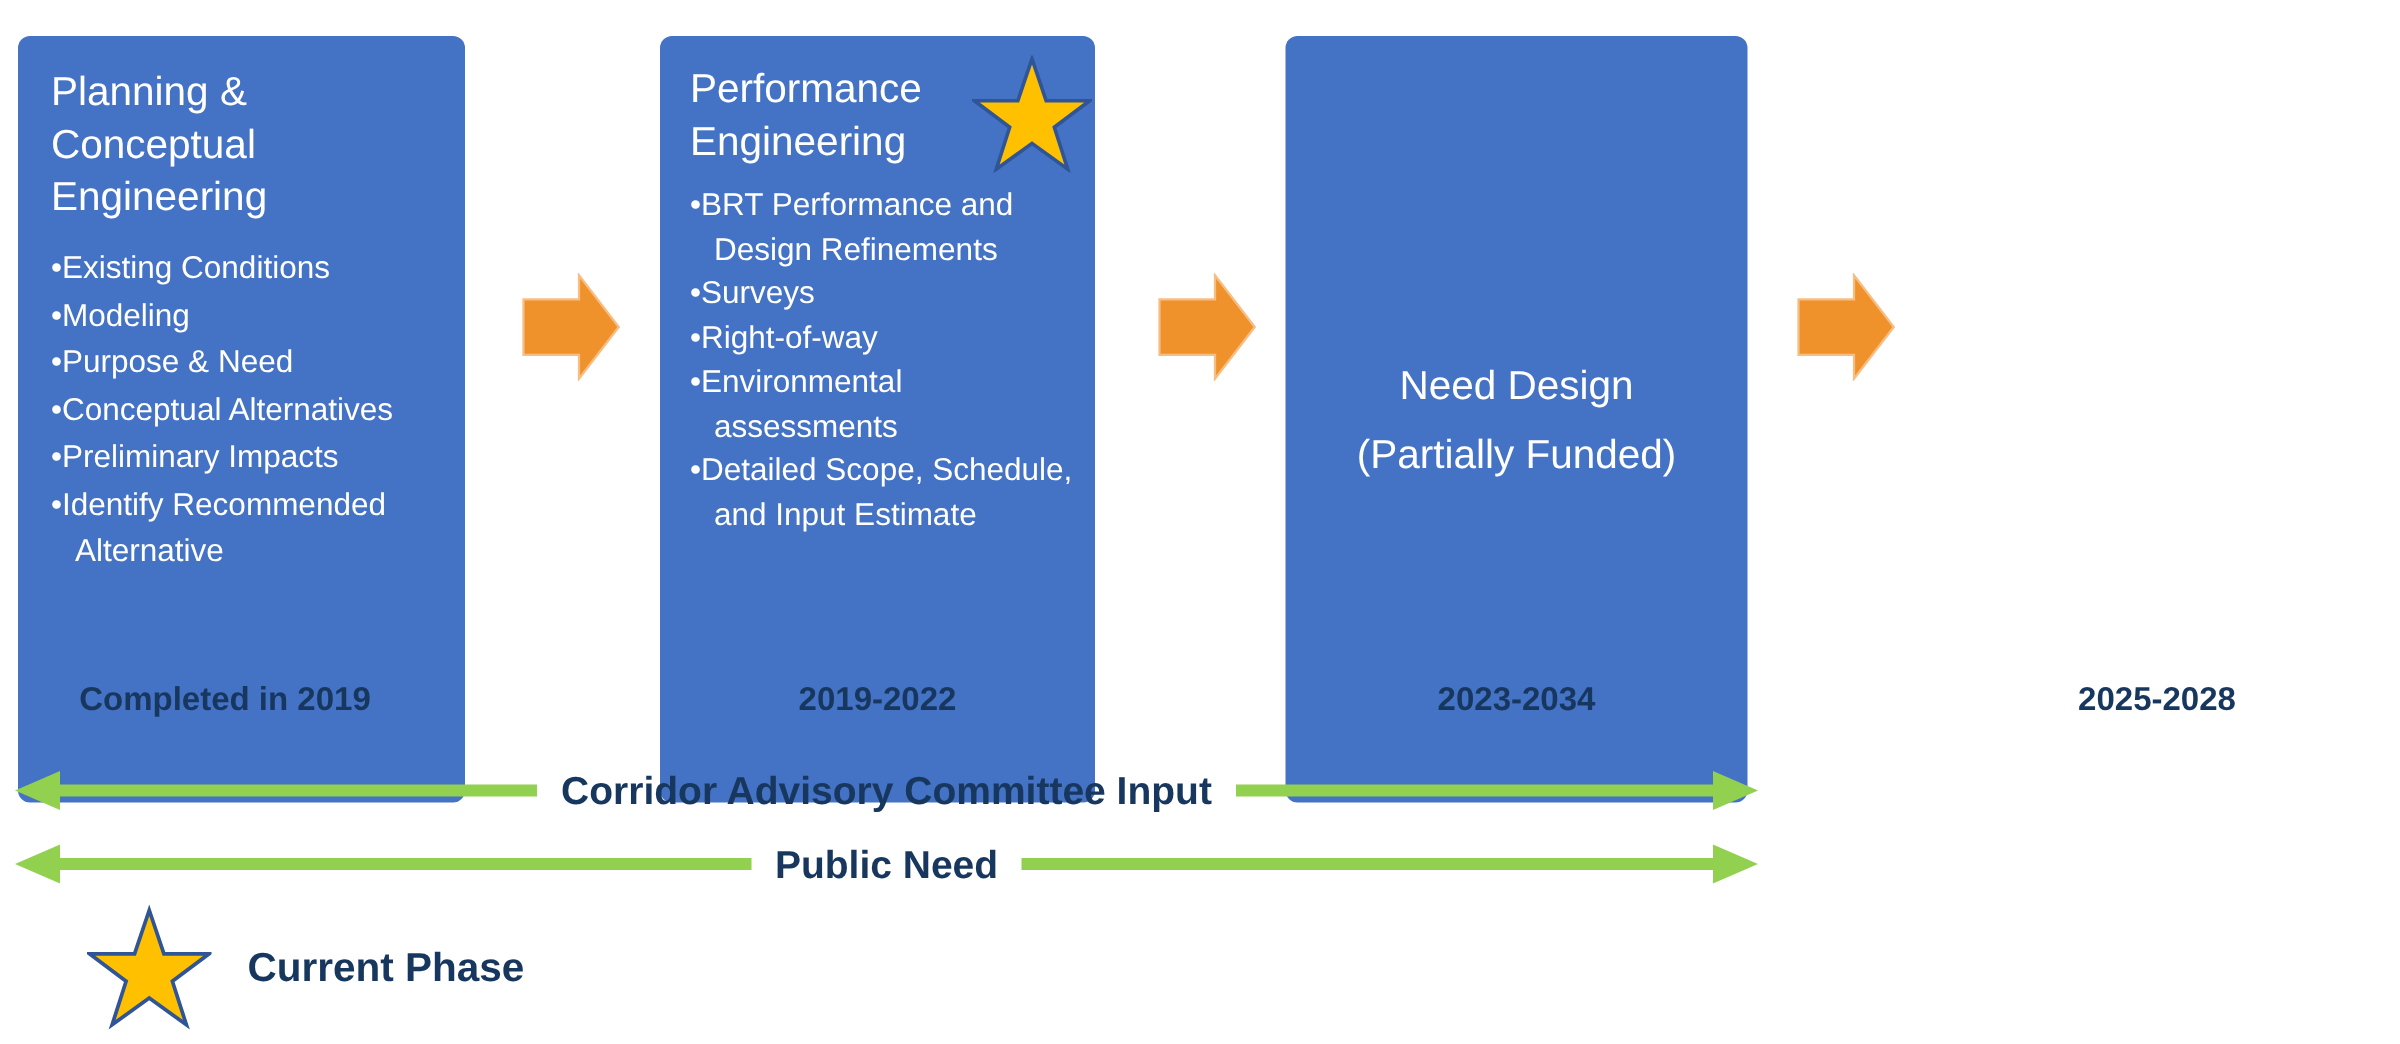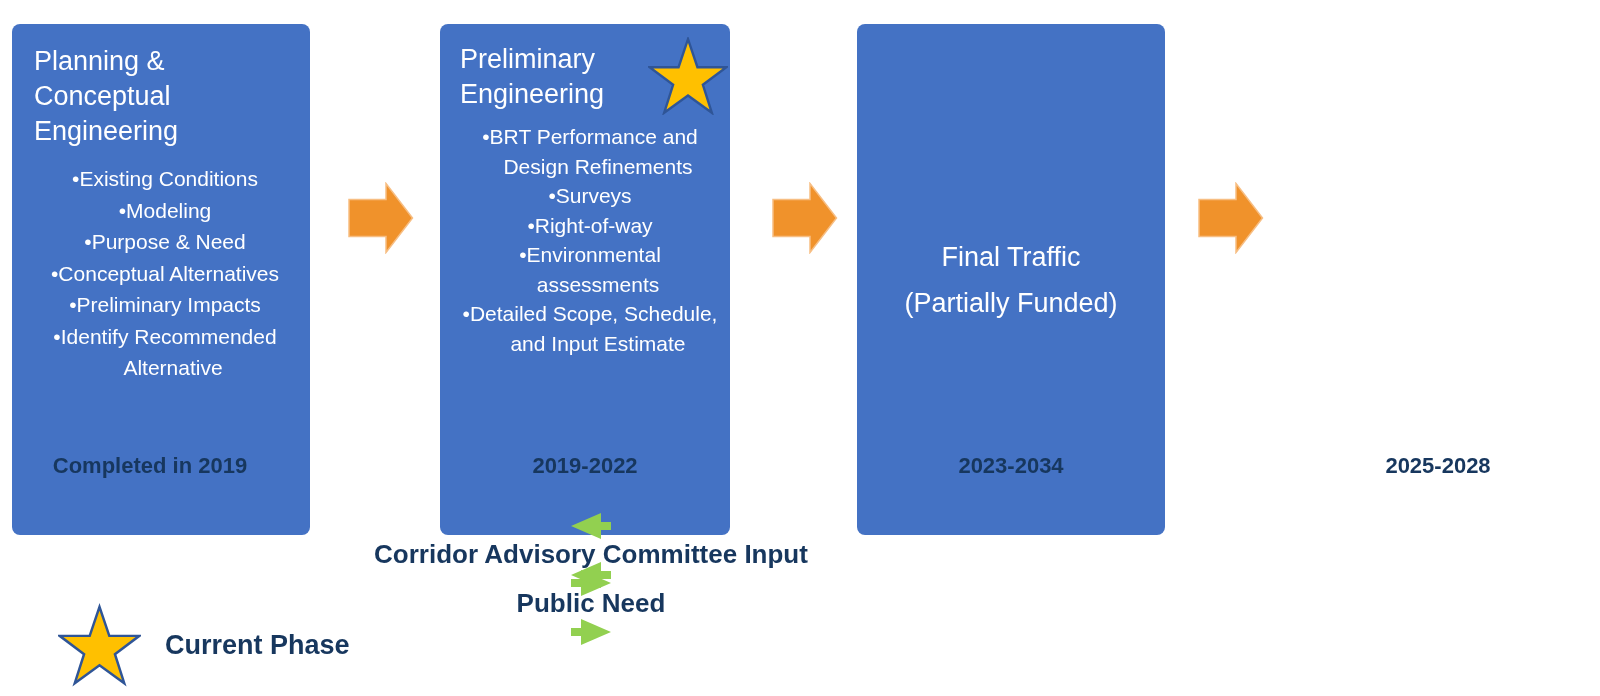--- a/index.html
+++ b/index.html
@@ -31,21 +31,21 @@
   }
   .box-1{left:12px;width:298px;padding:20px 14px 0 22px;}
   .box-2{left:440px;width:290px;padding:18px 10px 0 20px;}
   .box-3{left:857px;width:308px;}
   .box-4{left:1283px;width:310px;}
   .phase-title{
     font-size:27px;line-height:35px;font-weight:400;
   }
   .box-1 .phase-title{margin-bottom:14px;}
   .box-2 .phase-title{margin-bottom:10px;width:180px;}
-  .bullet-list{list-style:none;text-align:center;}
+  .bullet-list{list-style:none;}
   .bullet-list li{
     font-size:21px;line-height:31.5px;
     padding-left:16px;text-indent:-16px;
   }
   .box-2 .bullet-list li{line-height:29.5px;}
   .bullet-list li::before{content:"\2022 ";}
   .center-box{
     display:flex;flex-direction:column;
     justify-content:center;align-items:center;
     text-align:center;
@@ -69,21 +69,21 @@
     color:var(--navy);font-weight:bold;font-size:22px;
     text-align:center;line-height:32px;
   }
   .tf-1{left:0px;width:300px;}
   .tf-2{left:440px;width:290px;}
   .tf-3{left:857px;width:308px;}
   .tf-4{left:1283px;width:310px;}
   
   .input-row{
     position:absolute;left:10px;width:1162px;height:28px;
-    display:flex;align-items:center;flex-direction:column;
+    display:flex;align-items:center;
   }
   .row-1{top:513px;}
   .row-2{top:562px;}
   .ga{flex:1;display:flex;align-items:center;min-width:40px;}
   .ga-shaft{flex:1;height:8px;background:var(--green);}
   .ga-head-left{
     width:0;height:0;
     border-top:13px solid transparent;
     border-bottom:13px solid transparent;
     border-right:30px solid var(--green);
@@ -124,36 +124,36 @@
   </div>
 
   <svg class="phase-arrow arrow-1" viewBox="0 0 66 72">
     <polygon points="1,17.5 38,17.5 38,1.5 64.5,36 38,70.5 38,54.5 1,54.5"></polygon>
   </svg>
 
   <div class="phase-box box-2">
     <svg class="phase-star" viewBox="0 0 100 96">
       <polygon class="star-shape" points="50,2 61.8,37 98,37 68.6,59 79.8,94 50,72.5 20.2,94 31.4,59 2,37 38.2,37"></polygon>
     </svg>
-    <div class="phase-title">Preliminary Engineering</div>
+    <div class="phase-title">Performance Engineering</div>
     <ul class="bullet-list">
       <li>BRT Performance and Design Refinements</li>
       <li>Surveys</li>
       <li>Right-of-way</li>
       <li>Environmental assessments</li>
       <li>Detailed Scope, Schedule, and Input Estimate</li>
     </ul>
   </div>
 
   <svg class="phase-arrow arrow-2" viewBox="0 0 66 72">
     <polygon points="1,17.5 38,17.5 38,1.5 64.5,36 38,70.5 38,54.5 1,54.5"></polygon>
   </svg>
 
   <div class="phase-box box-3 center-box">
-    <div class="center-line">Final Traffic</div>
+    <div class="center-line">Need Design</div>
     <div class="center-line">(Partially Funded)</div>
   </div>
 
   <svg class="phase-arrow arrow-3" viewBox="0 0 66 72">
     <polygon points="1,17.5 38,17.5 38,1.5 64.5,36 38,70.5 38,54.5 1,54.5"></polygon>
   </svg>
 
 
   <div class="timeframe tf-1">Completed in 2019</div>
   <div class="timeframe tf-2">2019-2022</div>

